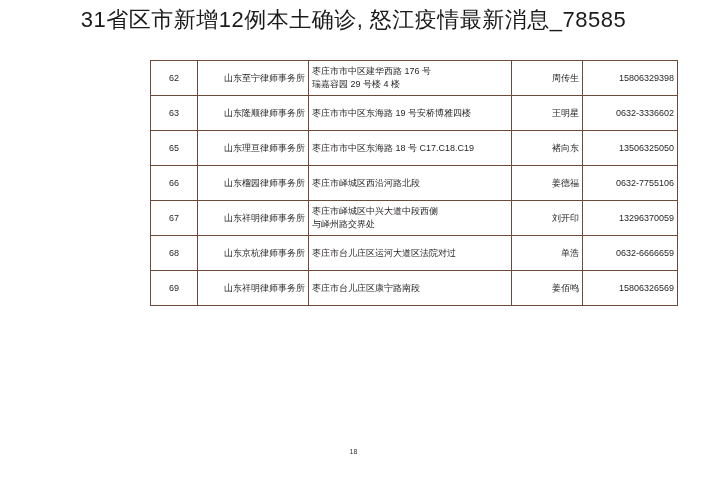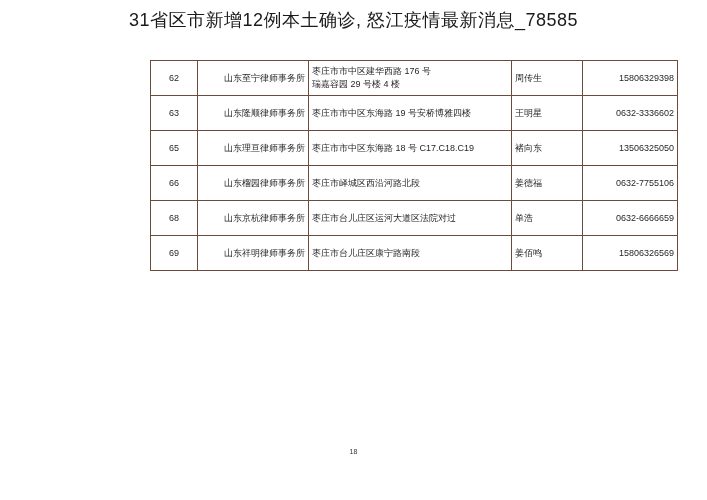--- a/index.html
+++ b/index.html
@@ -19,21 +19,21 @@
     height: 500px;
     background: #ffffff;
     box-sizing: border-box;
   }
   .headline {
     position: absolute;
     top: 6px;
     left: 0;
     width: 707px;
     text-align: center;
-    font-size: 18px;
+    font-size: 22px;
     line-height: 28px;
     color: #1a1a1a;
     letter-spacing: 0.5px;
     white-space: nowrap;
     overflow: hidden;
   }
   .doc-area {
     position: absolute;
     top: 60px;
     left: 108px;
@@ -62,21 +62,21 @@
     width: 104px;
     text-align: right;
   }
   td.c-addr {
     width: 196px;
     text-align: left;
     padding-left: 8px;
   }
   td.c-person {
     width: 64px;
-    text-align: left;
+    text-align: right;
   }
   td.c-phone {
     width: 88px;
     text-align: right;
     padding-left: 8px;
   }
   .addr-line {
     display: block;
   }
   .firm-line {
@@ -141,20 +141,32 @@
             <td class="c-firm">
               <span class="firm-line">山东榴园律师事务所</span>
             </td>
             <td class="c-addr">
               <span class="addr-line">枣庄市峄城区西沿河路北段</span>
             </td>
             <td class="c-person">姜德福</td>
             <td class="c-phone">0632-7755106</td>
           </tr>
           <tr>
+            <td class="c-no">67</td>
+            <td class="c-firm">
+              <span class="firm-line">山东祥明律师事务所</span>
+            </td>
+            <td class="c-addr">
+              <span class="addr-line">枣庄市峄城区中兴大道中段西侧</span>
+              <span class="addr-line">与峄州路交界处</span>
+            </td>
+            <td class="c-person">刘开印</td>
+            <td class="c-phone">13296370059</td>
+          </tr>
+          <tr>
             <td class="c-no">68</td>
             <td class="c-firm">
               <span class="firm-line">山东京杭律师事务所</span>
             </td>
             <td class="c-addr">
               <span class="addr-line">枣庄市台儿庄区运河大道区法院对过</span>
             </td>
             <td class="c-person">单浩</td>
             <td class="c-phone">0632-6666659</td>
           </tr>

